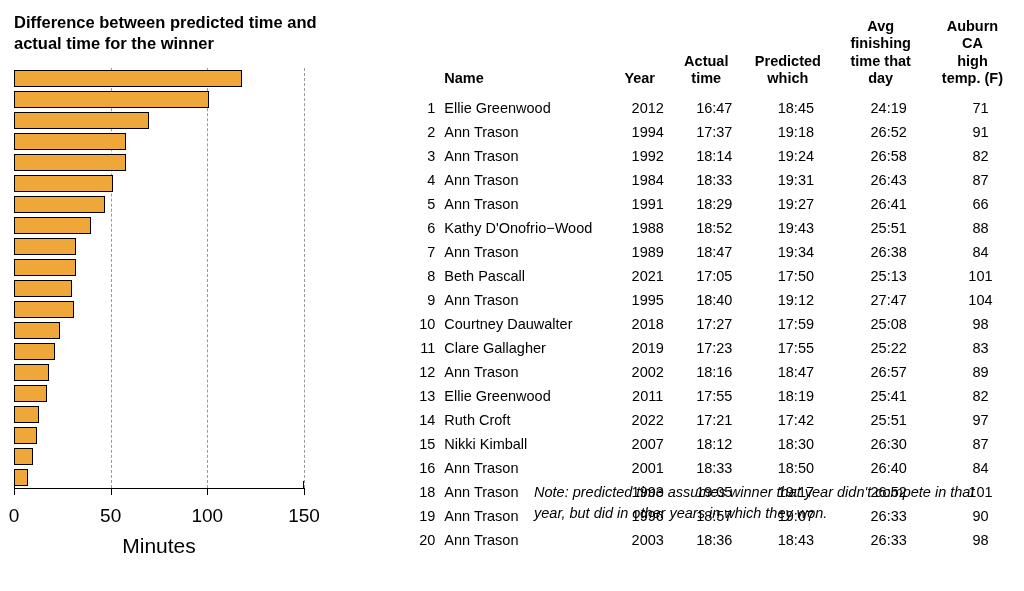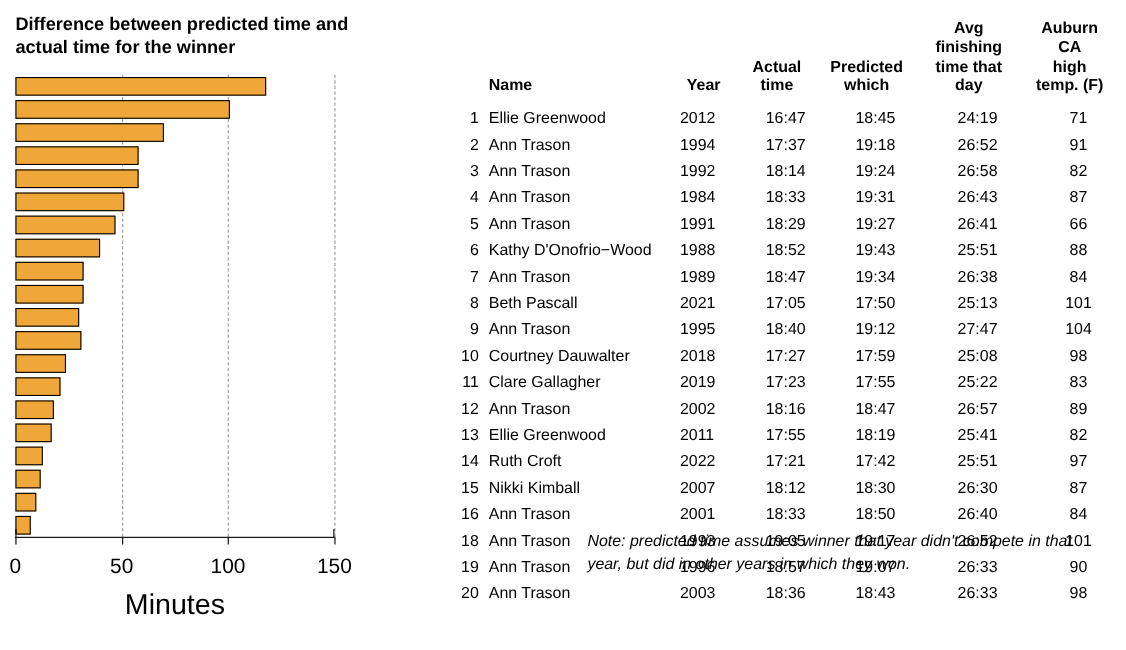--- a/index.html
+++ b/index.html
@@ -97,21 +97,21 @@
     font-size: 19px;
     transform: translateX(-50%);
     white-space: nowrap;
   }
   #x-axis-label {
     position: absolute;
     top: 534px;
     left: 14px;
     width: 290px;
     text-align: center;
-    font-size: 26px;
+    font-size: 21px;
   }
 
   
   #table-panel {
     position: absolute;
     left: 412px;
     top: 0;
     width: 612px;
     height: 591px;
   }
@@ -131,21 +131,21 @@
     line-height: 1.2;
   }
   table.datatable td {
     padding: 1.5px 0;
     line-height: 1.45;
     white-space: nowrap;
   }
 
   .col-rank   { width: 34px; text-align: right; padding-right: 9px !important; }
   .col-name   { width: 196px; text-align: left; }
-  .col-year   { width: 62px; text-align: left; }
+  .col-year   { width: 62px; text-align: center; }
   .col-actual { width: 78px; text-align: center; }
   .col-pred   { width: 84px; text-align: center; }
   .col-avg    { width: 110px; text-align: center; }
   .col-temp   { width: 100px; text-align: center; }
 
   th.col-rank { }
   th.col-name { text-align: left; }
   th.col-year { text-align: center; }
   th.col-actual, th.col-pred, th.col-avg, th.col-temp { text-align: center; }
 

